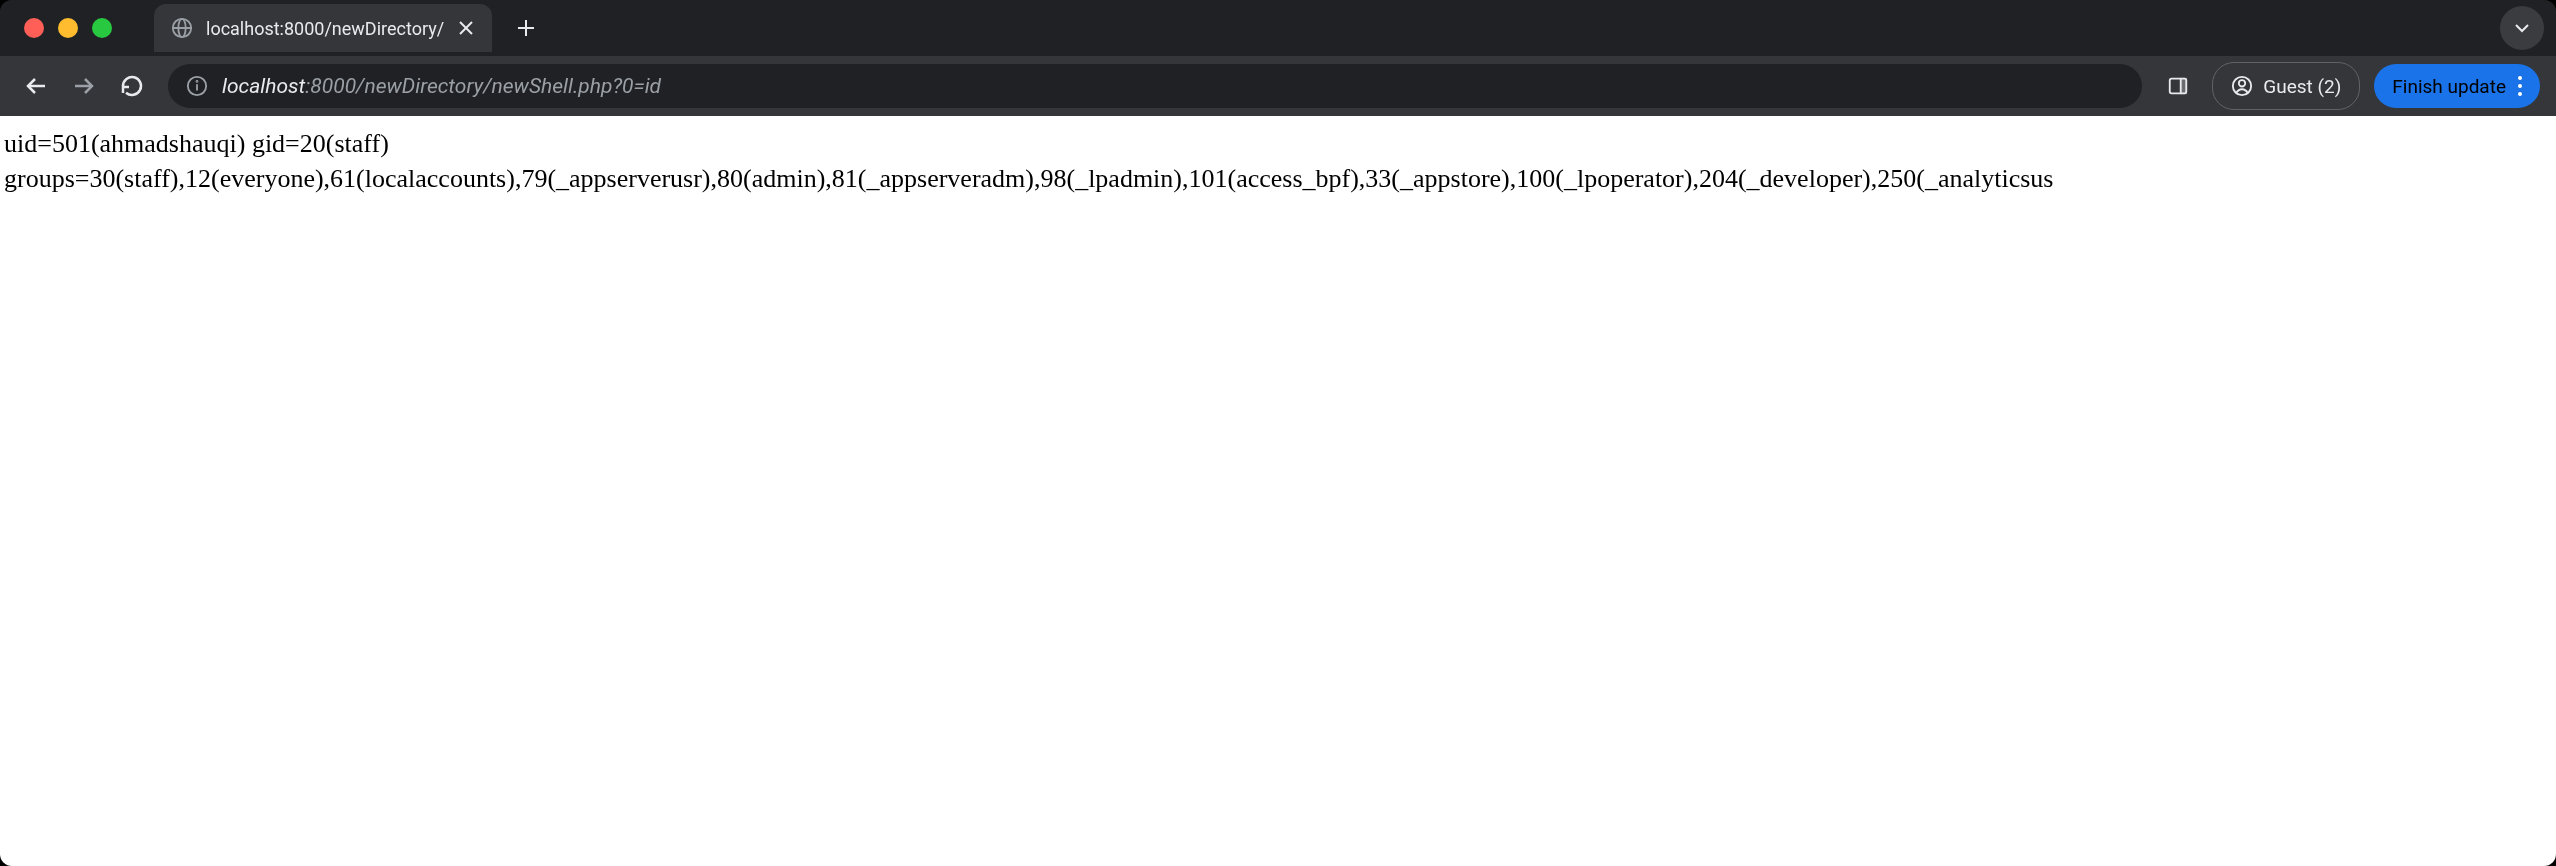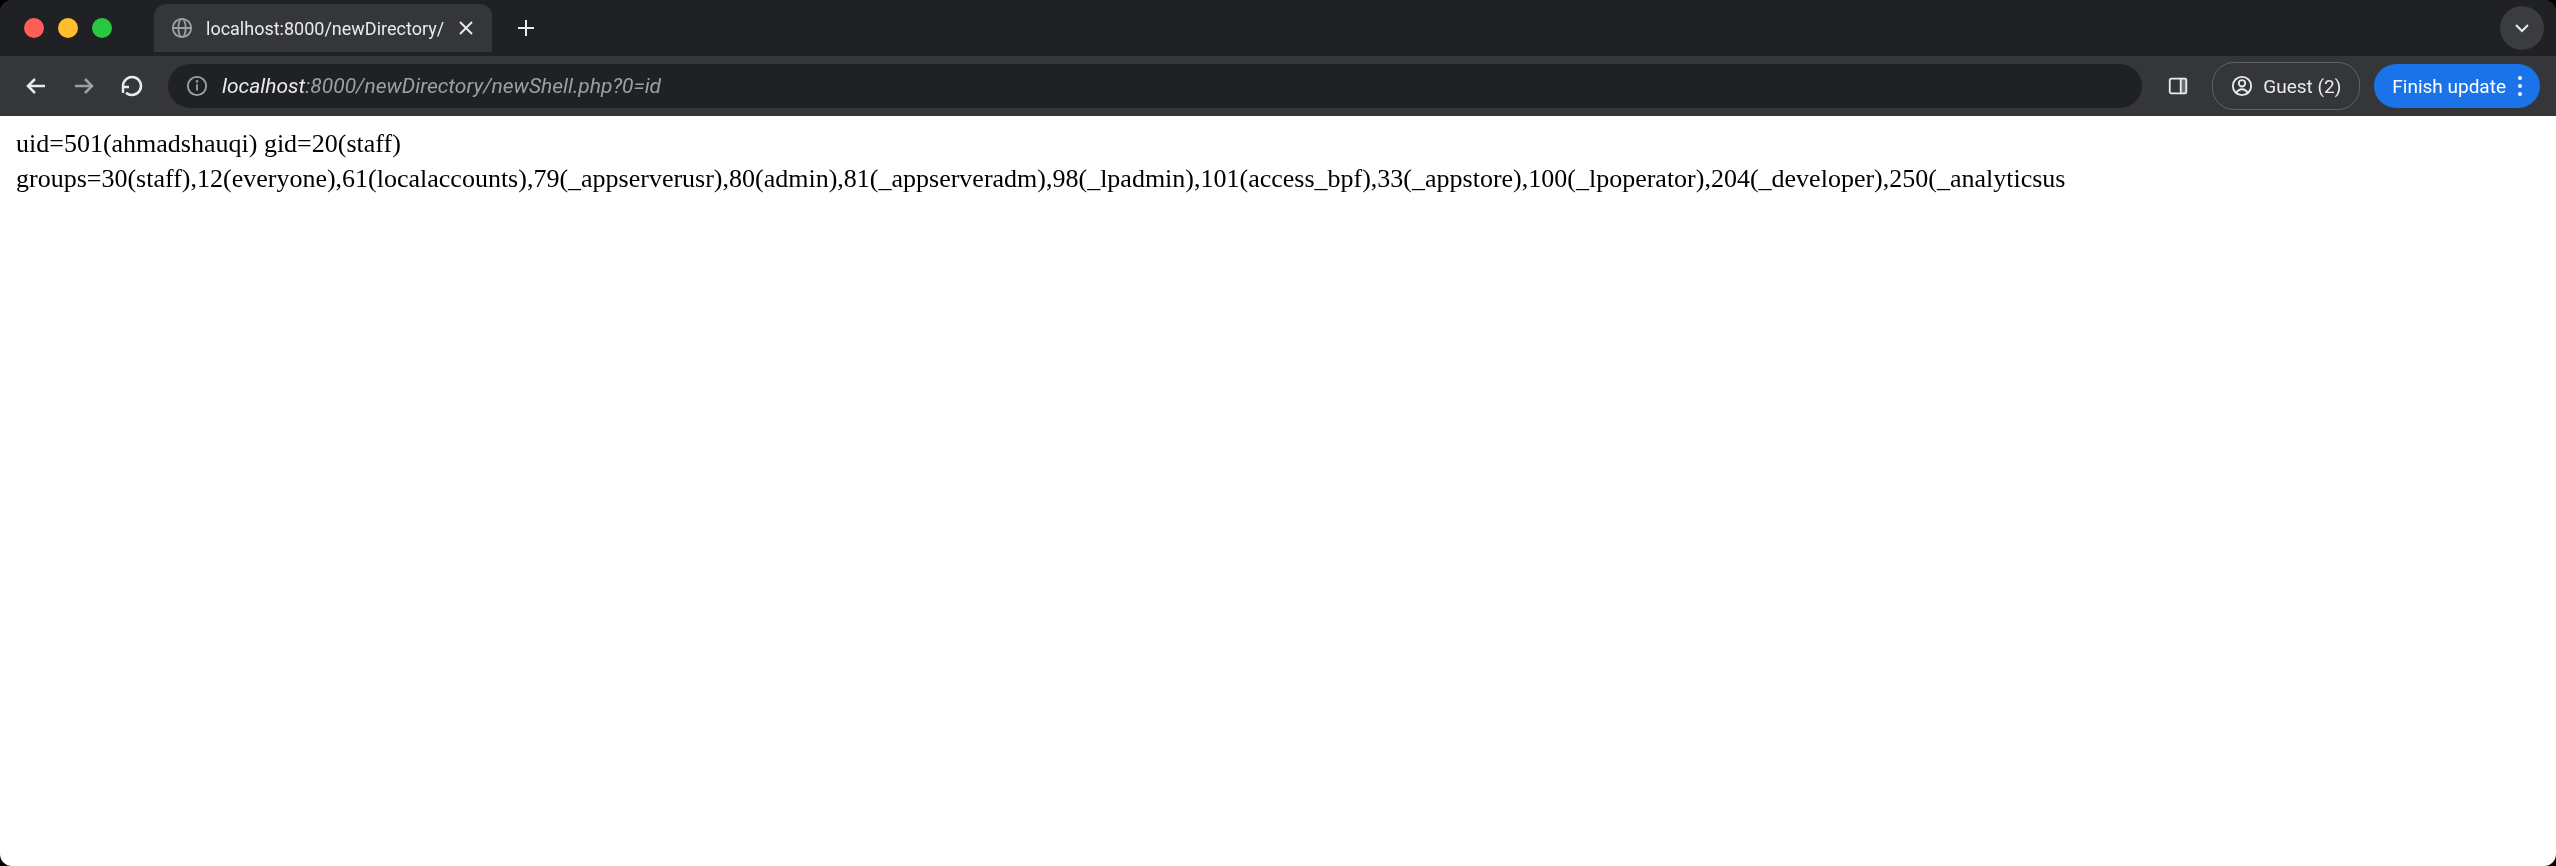--- a/index.html
+++ b/index.html
@@ -201,42 +201,42 @@
     }
     
     .update-button {
       display: flex;
       align-items: center;
       gap: 12px;
       height: 44px;
       padding: 0 18px;
       background: #1a73e8;
       border-radius: 22px;
-      color: #ffffff;
+      color: #000000;
       font-size: 19px;
       cursor: pointer;
     }
     
     .update-icon {
       display: flex;
       flex-direction: column;
       gap: 4px;
     }
     
     .update-dot {
       width: 4px;
       height: 4px;
       background: #fff;
       border-radius: 50%;
     }
     
     .content-area {
       flex: 1;
       background: #fff;
-      padding: 10px 16px;
+      padding: 10px 4px;
       overflow: hidden;
     }
     
     .page-text {
       font-family: "Times New Roman", Times, serif;
       font-size: 26px;
       color: #000;
       white-space: nowrap;
       line-height: 1.35;
     }

